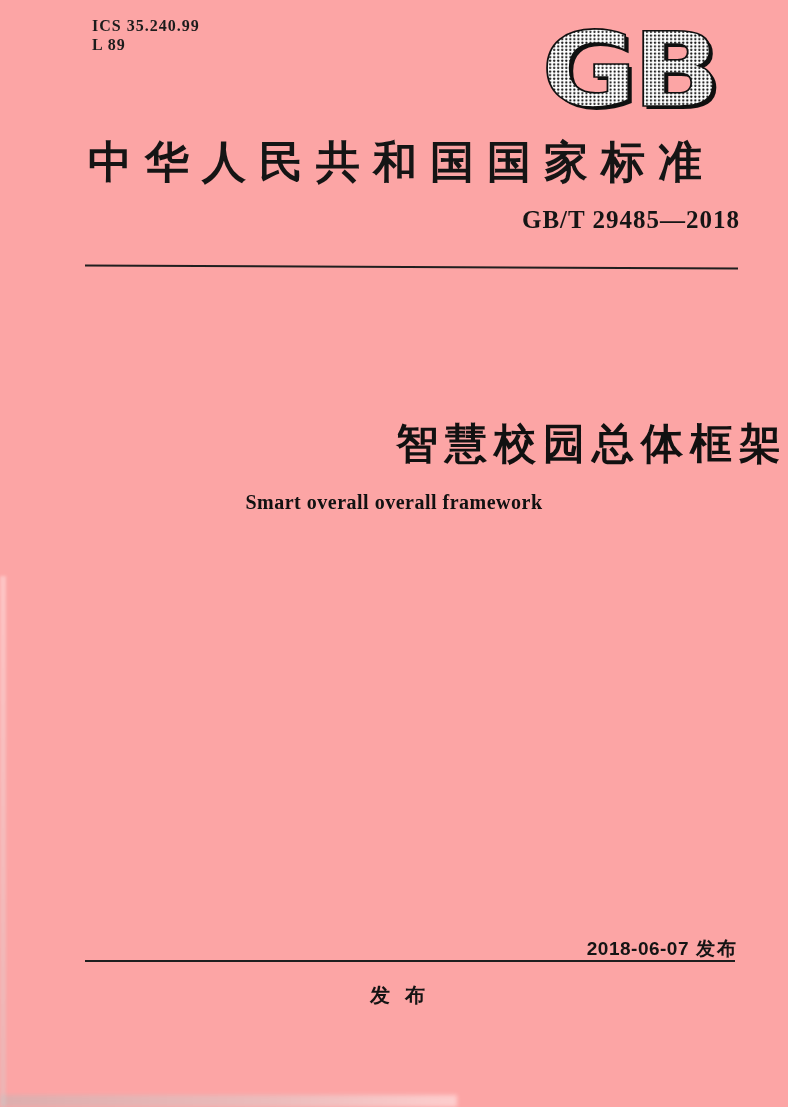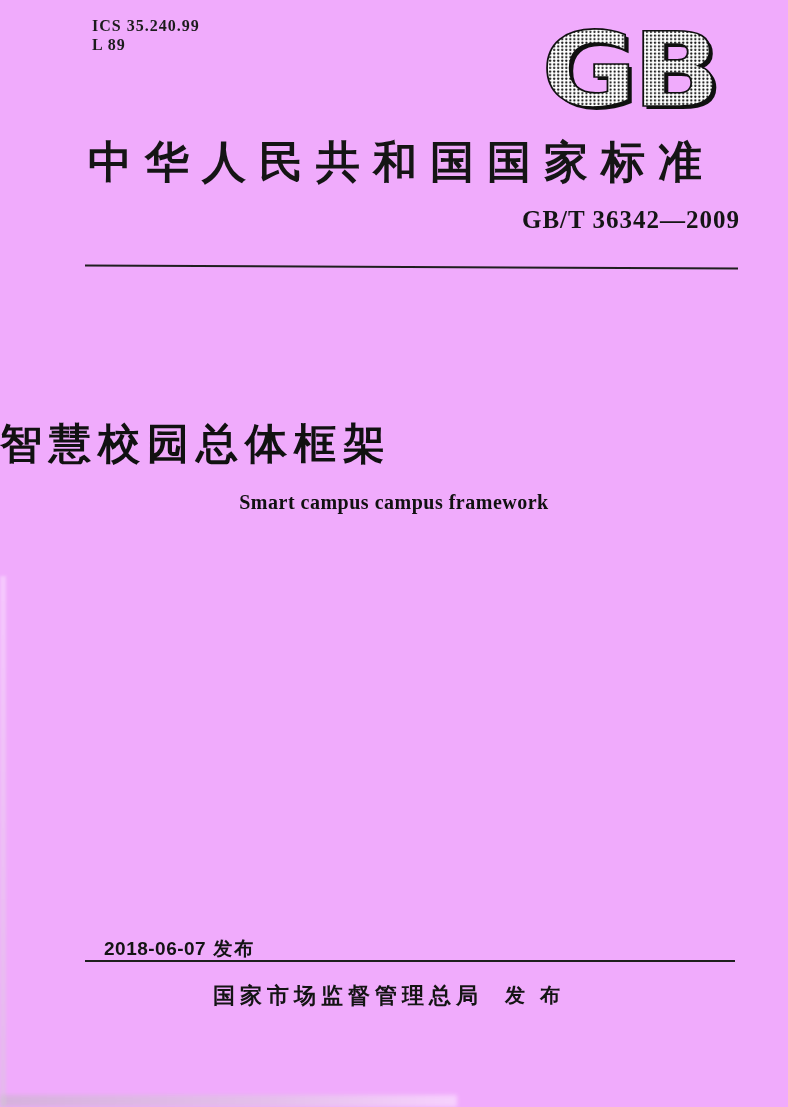--- a/index.html
+++ b/index.html
@@ -2,21 +2,21 @@
 <html><head>
 <meta charset="utf-8">
 <style>
   * { margin: 0; padding: 0; box-sizing: border-box; }
   html, body { background: #e8e8e8; }
   .page {
     position: relative;
     width: 788px;
     height: 1107px;
     margin: 0 auto;
-    background: #f0abfc;
+    background: #fca5a5;
     overflow: hidden;
     color: #1c1c1c;
     font-family: "Liberation Serif", serif;
   }
 
   
   .codes {
     position: absolute;
     left: 92px;
     top: 16px;
@@ -78,21 +78,21 @@
   }
   .rule-top { top: 266px; transform: rotate(0.25deg); }
   .rule-bottom { top: 960px; width: 650px; }
 
   
   .doc-title-cn {
     position: absolute;
     left: 0;
     top: 416px;
     width: 100%;
-    text-align: left;
+    text-align: right;
     font-family: "Liberation Sans", sans-serif;
     font-weight: 700;
     font-size: 42px;
     letter-spacing: 7px;
     color: #111;
   }
   .doc-title-en {
     position: absolute;
     left: 0;
     top: 491px;
@@ -101,25 +101,25 @@
     font-family: "Liberation Serif", serif;
     font-weight: 700;
     font-size: 20px;
     letter-spacing: 0.5px;
     color: #111;
   }
 
   
   .dates-row {
     position: absolute;
-    left: 104px;
+    left: 89px;
     right: 50px;
     top: 936px;
     display: flex;
-    justify-content: flex-start;
+    justify-content: flex-end;
     align-items: baseline;
     font-size: 19px;
     color: #141414;
   }
   .date-num {
     font-family: "Liberation Sans", sans-serif;
     font-weight: 700;
     letter-spacing: 0.5px;
   }
   .date-word {
@@ -200,38 +200,37 @@
       </pattern>
     </defs>
     <g transform="translate(93,84) scale(1.12,1)">
       <text x="3" y="3" text-anchor="middle" fill="#101010">GB</text>
       <text x="0" y="0" text-anchor="middle" fill="url(#halftone)" stroke="#101010" stroke-width="1.6">GB</text>
     </g>
   </svg>
 
   <div class="nat-title">中华人民共和国国家标准</div>
 
-  <div class="std-number">GB/T 36342—2009</div>
+  <div class="std-number">GB/T 29485—2018</div>
 
   <div class="rule rule-top"></div>
 
   <div class="doc-title-cn">智慧校园总体框架</div>
-  <div class="doc-title-en">Smart campus campus framework</div>
+  <div class="doc-title-en">Smart overall overall framework</div>
 
   <div class="dates-row">
     <div>
       <span class="date-num">2018-06-07</span><span class="date-word">发布</span>
     </div>
   </div>
 
   <div class="rule rule-bottom"></div>
 
   <div class="publisher-block">
     <div class="publisher-lines">
-      <div class="publisher-line1">国家市场监督管理总局</div>
     </div>
     <div class="publish-word">发布</div>
   </div>
 
   <div class="smudge-bottom"></div>
   <div class="smudge-left"></div>
 
 </div>
 
 </body></html>

